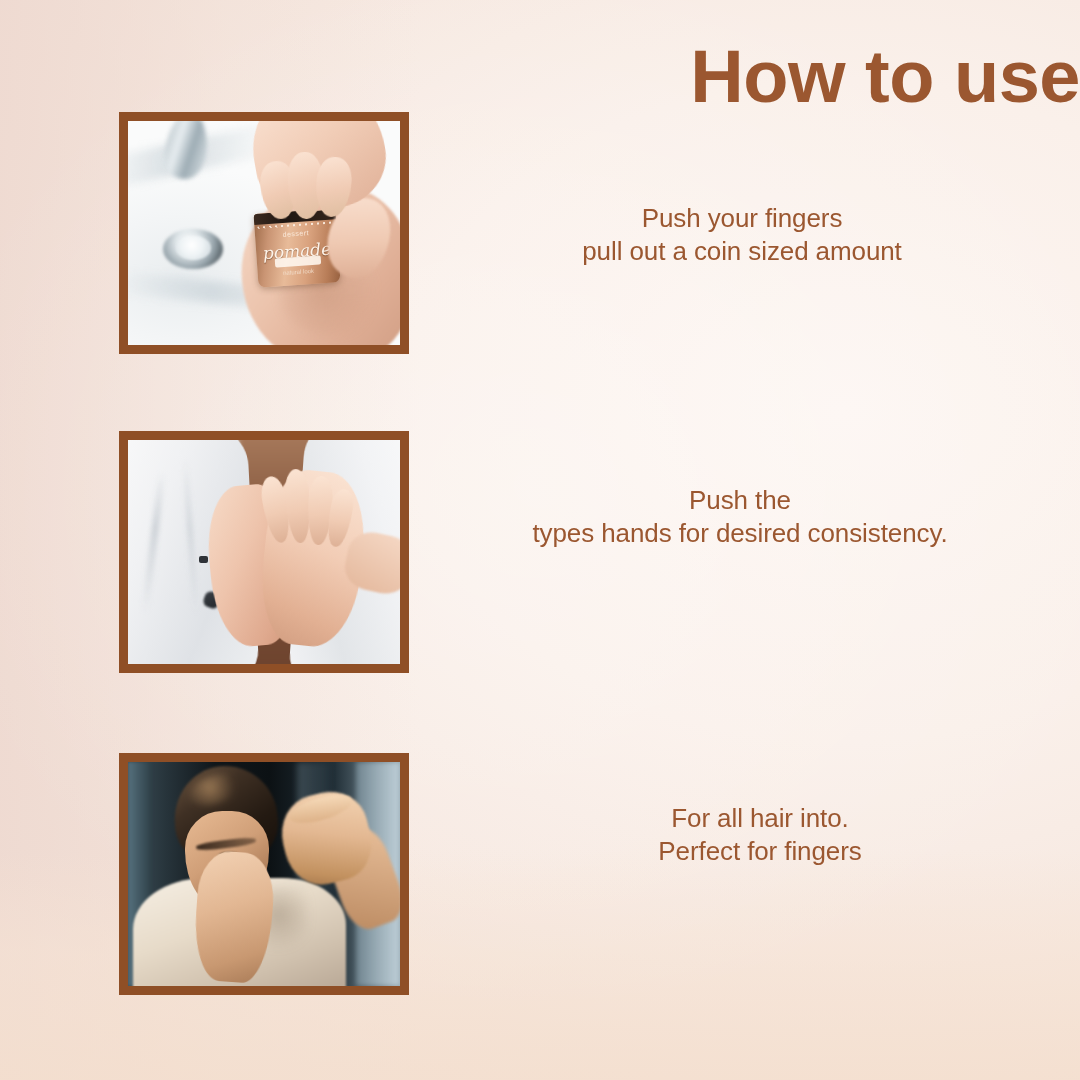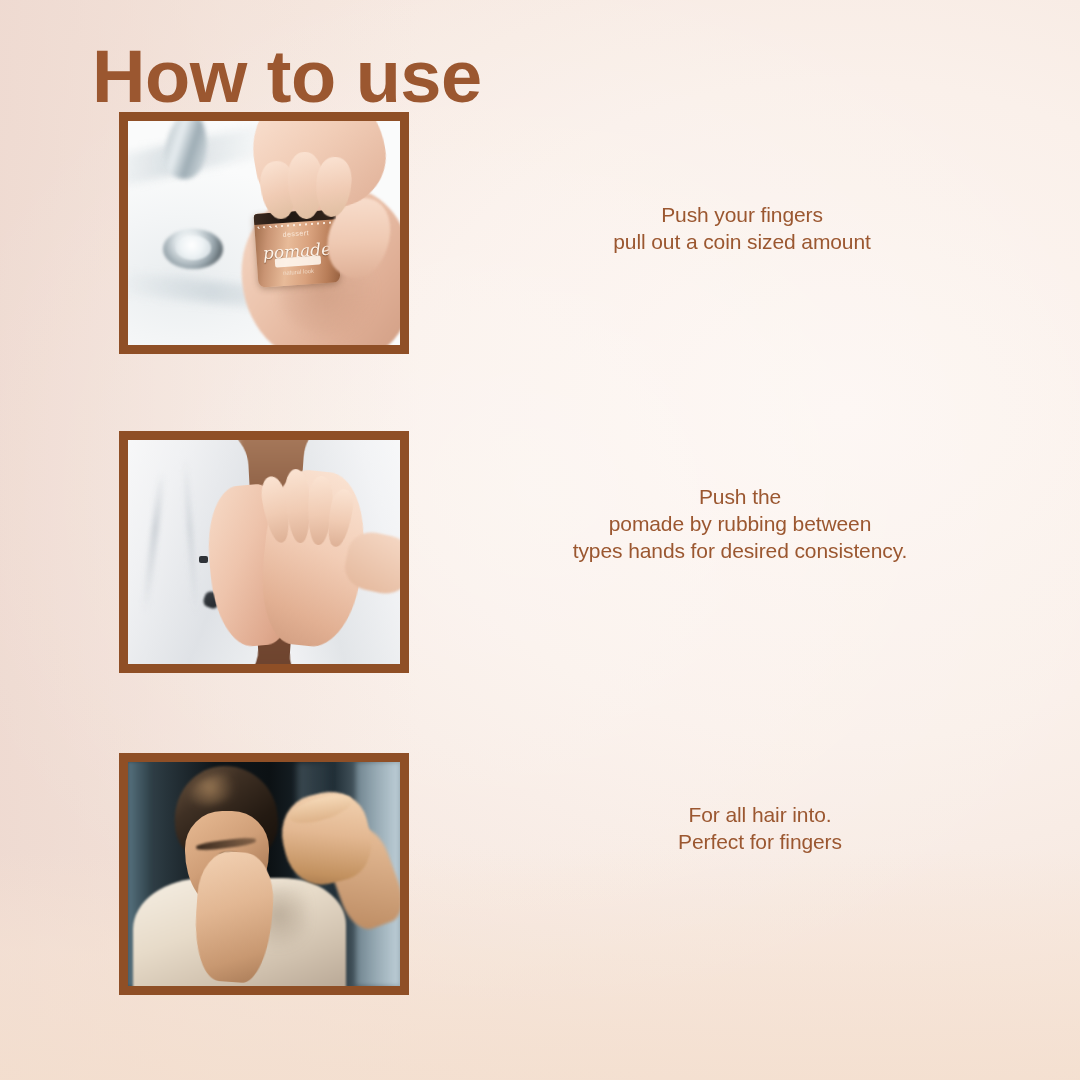--- a/index.html
+++ b/index.html
@@ -30,21 +30,21 @@
     background:linear-gradient(to right, rgba(238,217,208,0.85) 0%, rgba(240,222,213,0.35) 55%, rgba(240,222,213,0) 100%);
   }
   #bg-vignette {
     position:absolute; inset:0;
     background:radial-gradient(95% 80% at 50% 45%, rgba(255,255,255,0.30) 0%, rgba(255,255,255,0) 62%);
   }
 
   
   #title {
     position:absolute; left:0; right:0; top:40px;
-    text-align:left;
+    text-align:right;
     font-size:74px;
     font-weight:700;
     letter-spacing:-0.5px;
     color:#9B5730;
     line-height:1.0;
     padding-left:92px;
   }
 
   
   .frame {
@@ -352,21 +352,21 @@
     background:linear-gradient(210deg,#e9c09b,#bb8a61);
     filter:blur(1.4px);
     transform:rotate(-20deg);
   }
 
   
   .step-text {
     position:absolute;
     color:#9B5730;
     text-align:center;
-    font-size:21px;
+    font-size:26px;
     line-height:1.28;
     font-weight:400;
     letter-spacing:-0.1px;
   }
   .step-text .ln { display:block; white-space:nowrap; }
 
   #step1-text { left:442px; width:600px; top:202px; }
   #step2-text { left:440px; width:600px; top:484px; }
   #step3-text { left:480px; width:560px; top:802px; }
 </style>
@@ -427,21 +427,20 @@
     <div class="p2-fing p2-fa"></div>
     <div class="p2-fing p2-fb"></div>
     <div class="p2-fing p2-fc"></div>
     <div class="p2-fing p2-fd"></div>
     <div class="p2-wrist-r"></div>
   </div>
 </div>
 
 <div class="step-text" id="step2-text">
   <span class="ln">Push the</span>
-  <span class="ln">pomade by rubbing between</span>
   <span class="ln">types hands for desired consistency.</span>
 </div>
 
 <div class="frame" id="frame3" style="left:119px; top:753px; width:290px; height:242px;">
   <div class="photo">
     <div class="p3-bg"></div>
     <div class="p3-win1"></div>
     <div class="p3-win2"></div>
     <div class="p3-win3"></div>
     <div class="p3-shirt"></div>

